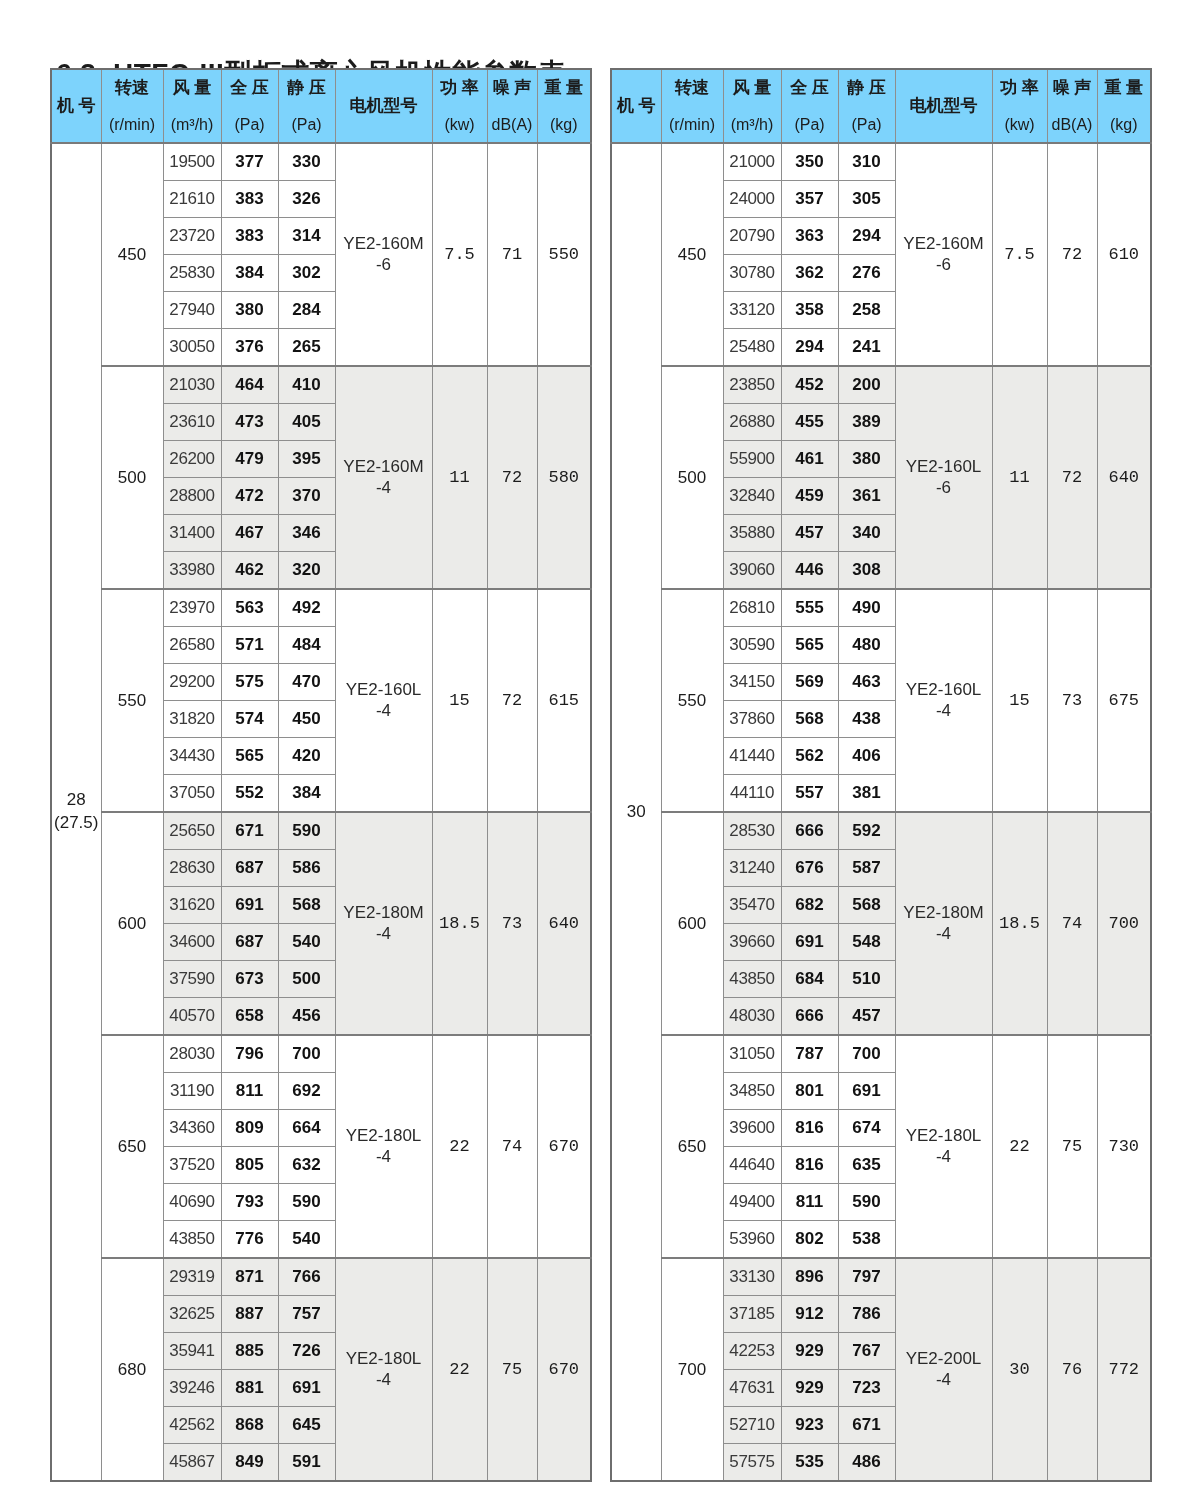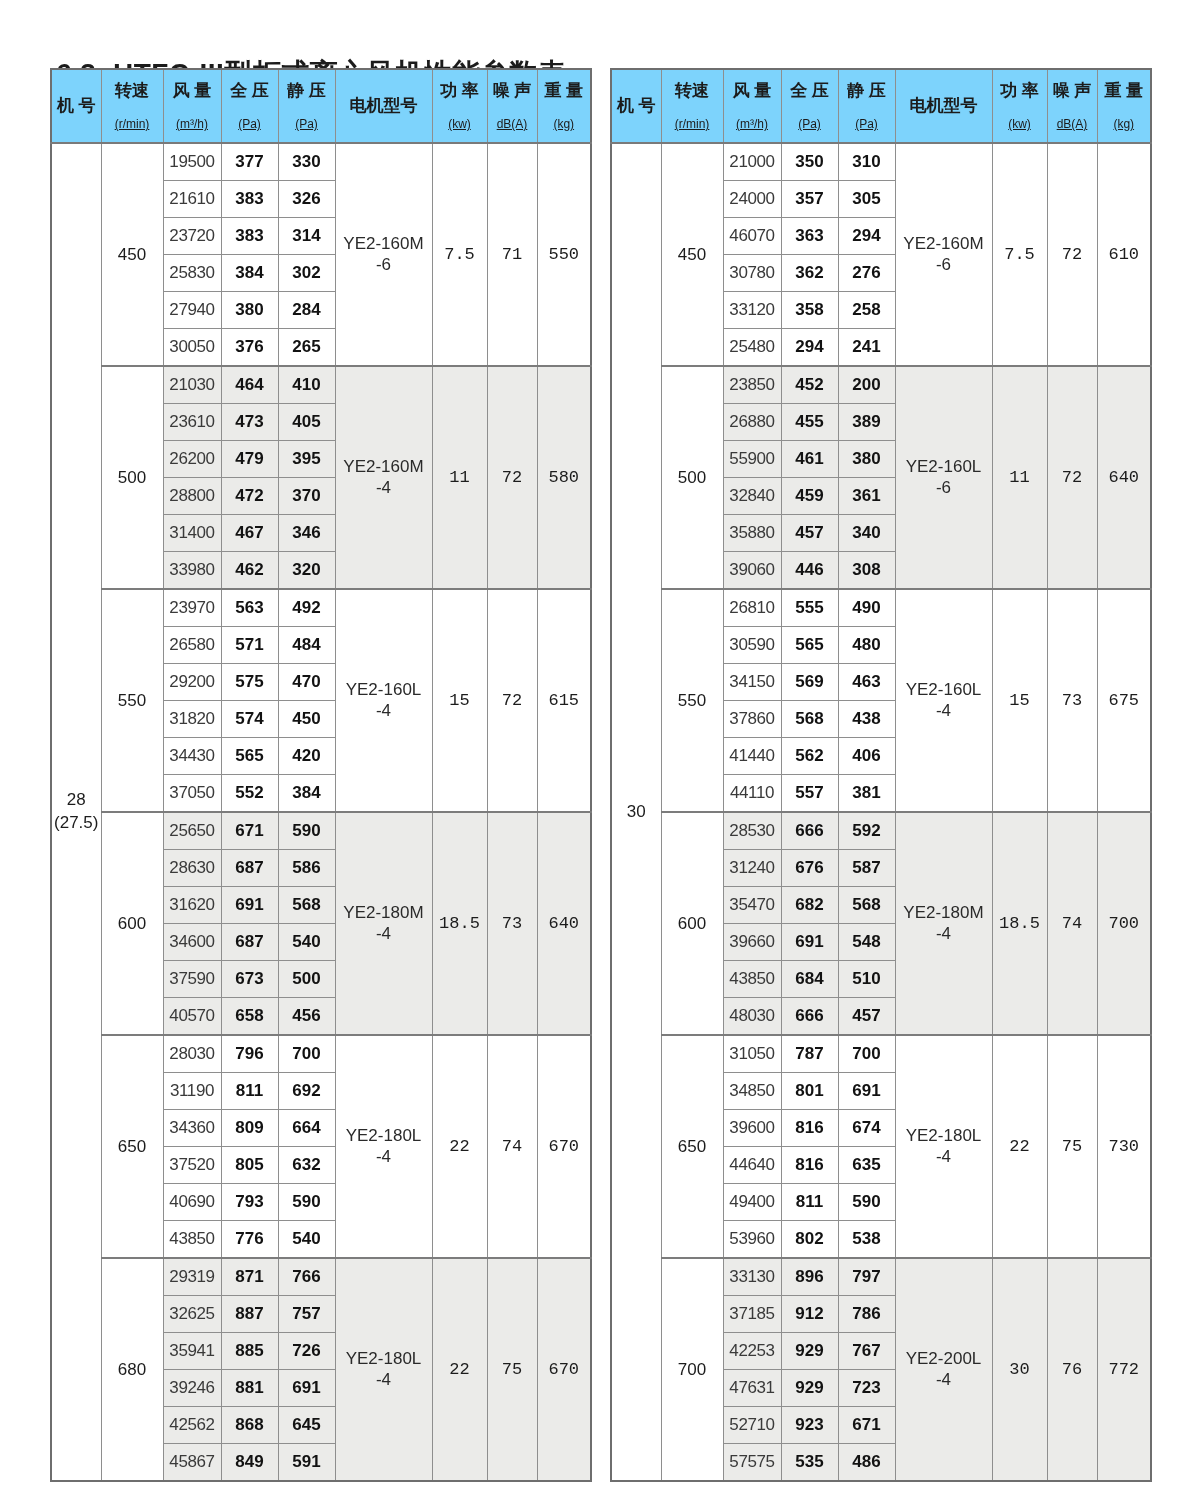--- a/index.html
+++ b/index.html
@@ -20,21 +20,21 @@
   #table-0{left:50px;}
   #table-1{left:610px;}
   .fan-table th,.fan-table td{
     border:1px solid #8e8e8e;padding:0;text-align:center;vertical-align:middle;
     color:#1c1c1c;overflow:hidden;
   }
   .fan-table thead th{
     height:72px;background:#7dd3fc;border-bottom:2px solid #7a7a7a;
   }
   .hdr-label{font-size:17px;font-weight:bold;line-height:1.2;}
-  .hdr-unit{font-size:12px;font-weight:normal;line-height:1.2;margin-top:16px;text-decoration:underline;}
+  .hdr-unit{font-size:16px;font-weight:normal;line-height:1.2;margin-top:16px;}
   .fan-table tbody td{height:36px;font-size:17px;}
   tr.group-start td{border-top:2px solid #7c7c7c;}
   tr.shaded td{background:#ebebe9;}
   td.cell-model{background:#ffffff;font-size:17px;line-height:1.35;}
   td.cell-speed{background:#ffffff;font-size:17px;}
   tr.shaded td.cell-speed{background:#ffffff;}
   td.cell-flow{font-size:14px;color:#3a3a3a;letter-spacing:-0.4px;}
   td.cell-press{font-size:18px;font-weight:bold;color:#121212;}
   td.cell-motor{font-size:15px;line-height:1.2;color:#2a2a2a;margin-left:8px;}
   td.cell-power,td.cell-noise,td.cell-weight{font-size:17.5px;font-family:Liberation Mono, monospace;}
@@ -395,21 +395,21 @@
         <td class="cell-power" rowspan="6">7.5</td>
         <td class="cell-noise" rowspan="6">72</td>
         <td class="cell-weight" rowspan="6">610</td>
       </tr>
       <tr class="">
         <td class="cell-flow">24000</td>
         <td class="cell-press">357</td>
         <td class="cell-press">305</td>
       </tr>
       <tr class="">
-        <td class="cell-flow">46070</td>
+        <td class="cell-flow">20790</td>
         <td class="cell-press">363</td>
         <td class="cell-press">294</td>
       </tr>
       <tr class="">
         <td class="cell-flow">30780</td>
         <td class="cell-press">362</td>
         <td class="cell-press">276</td>
       </tr>
       <tr class="">
         <td class="cell-flow">33120</td>

